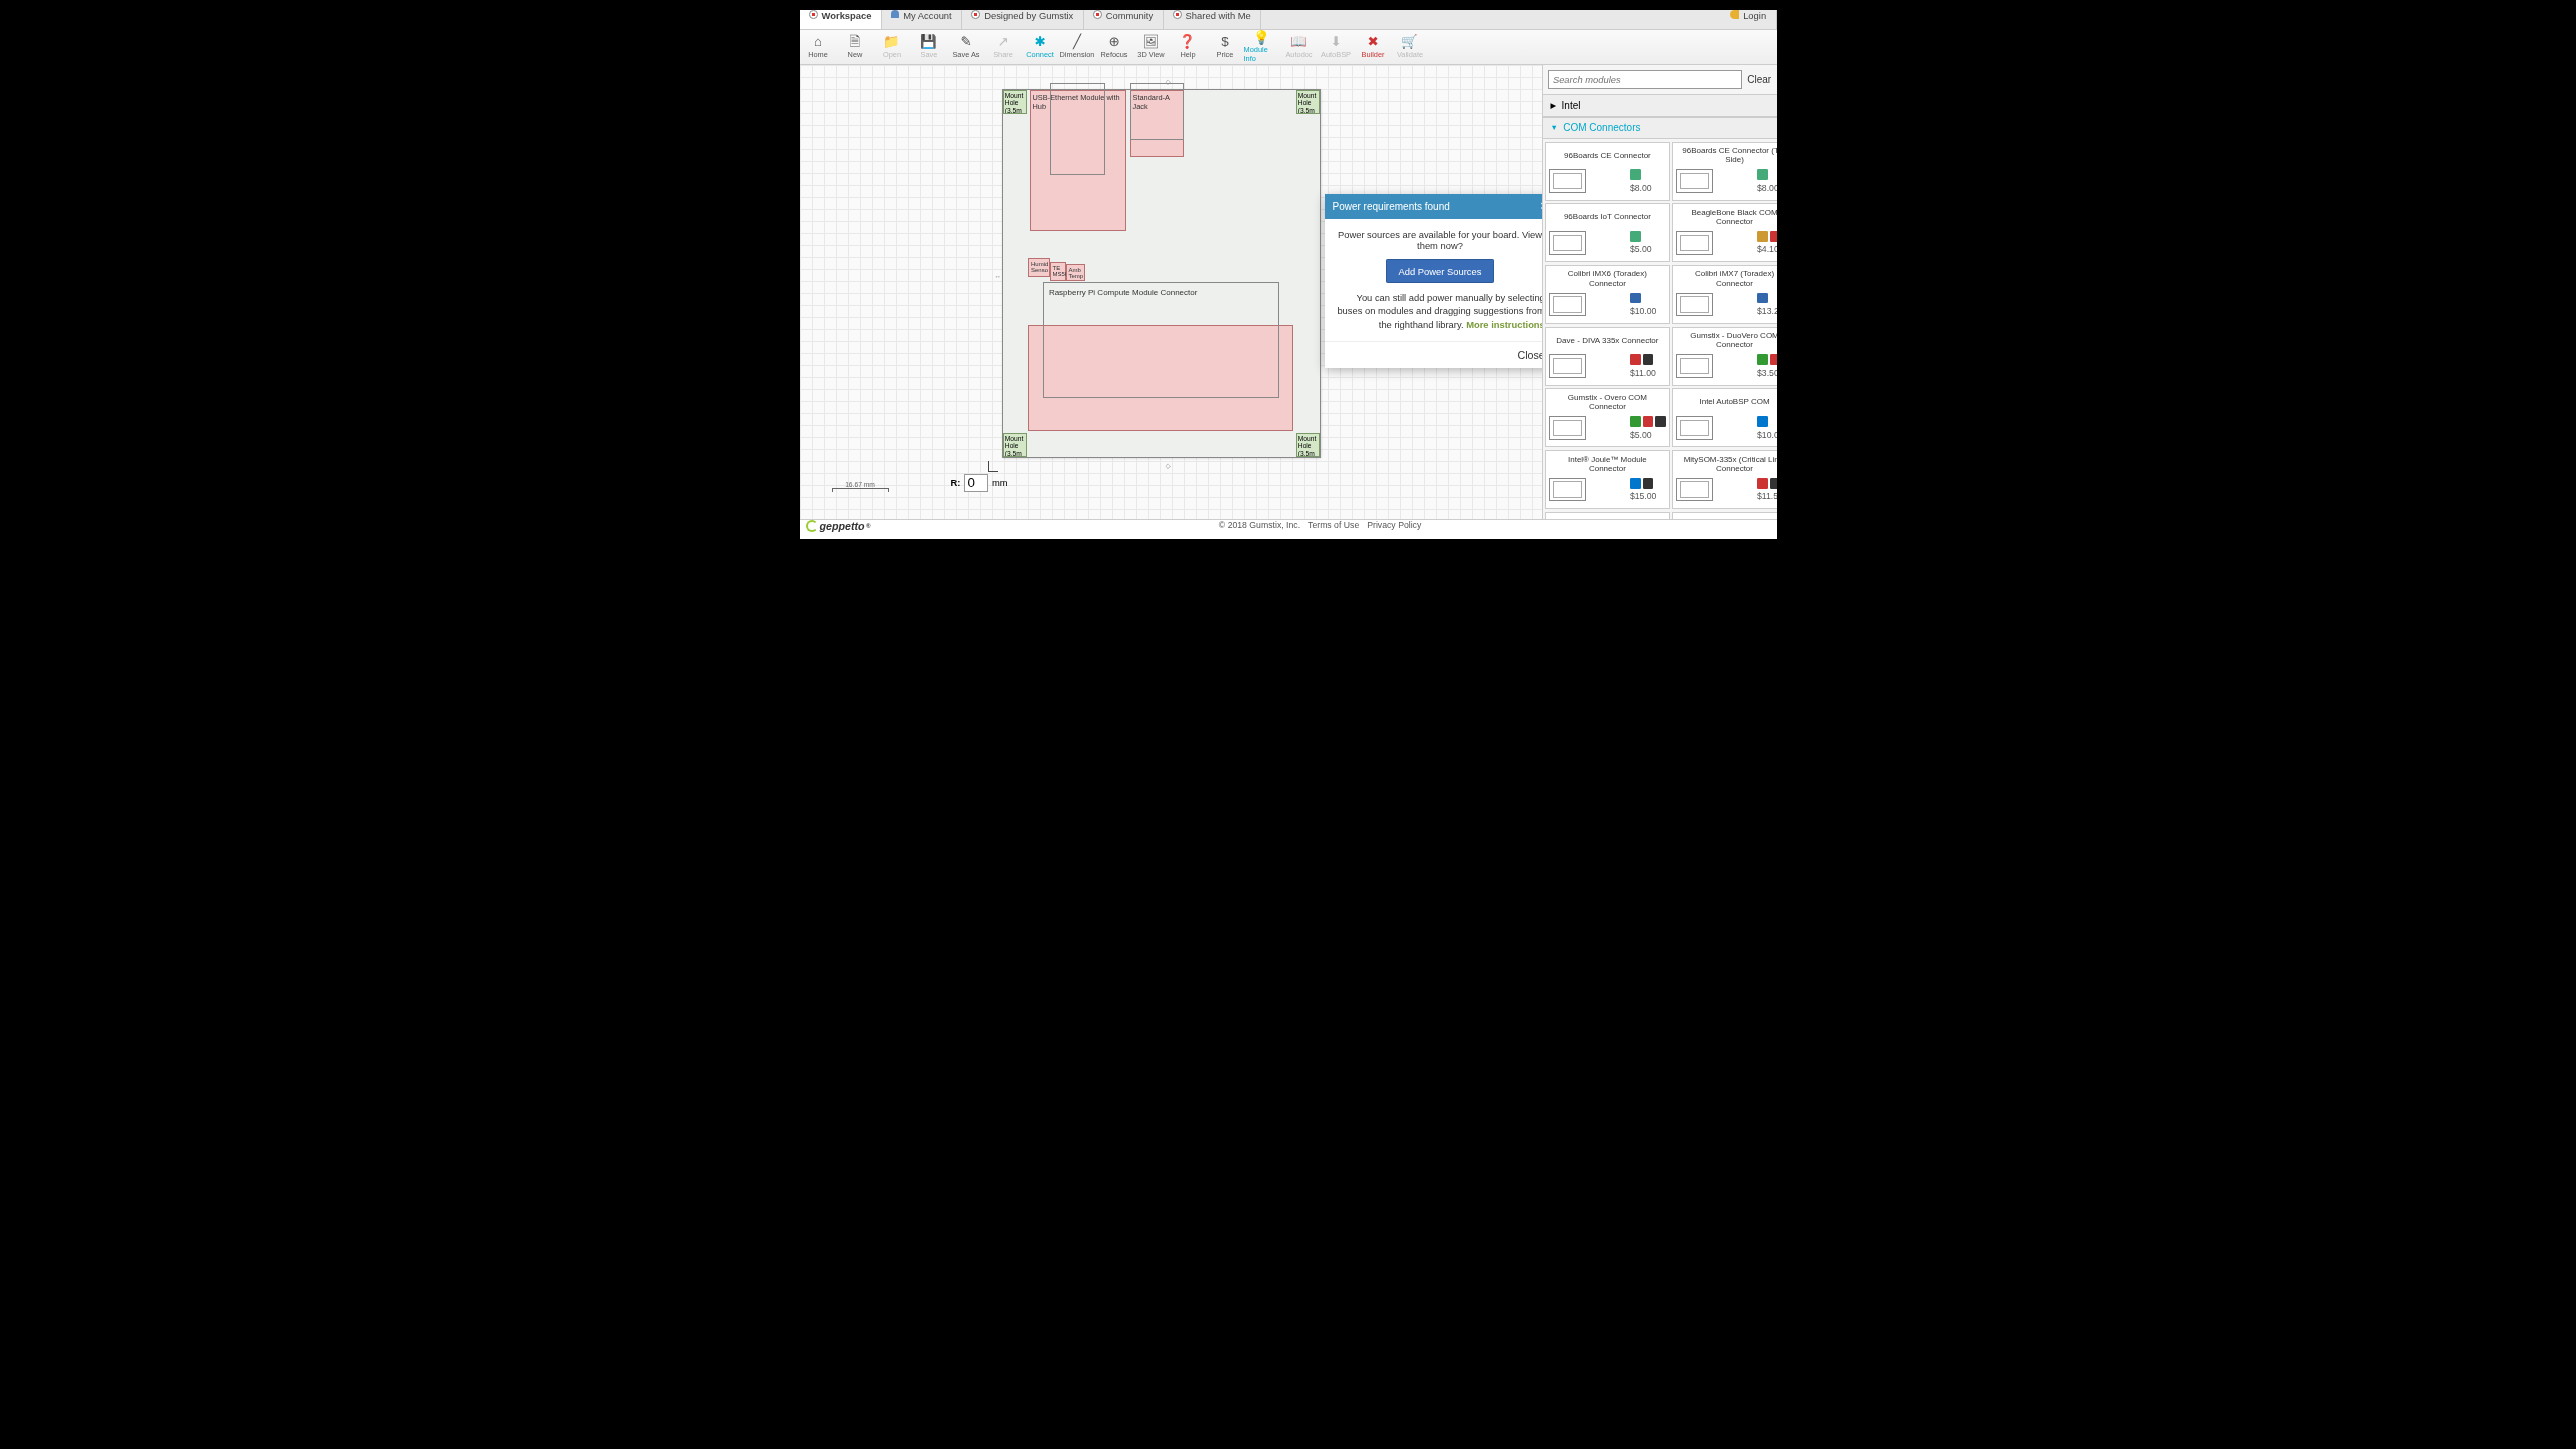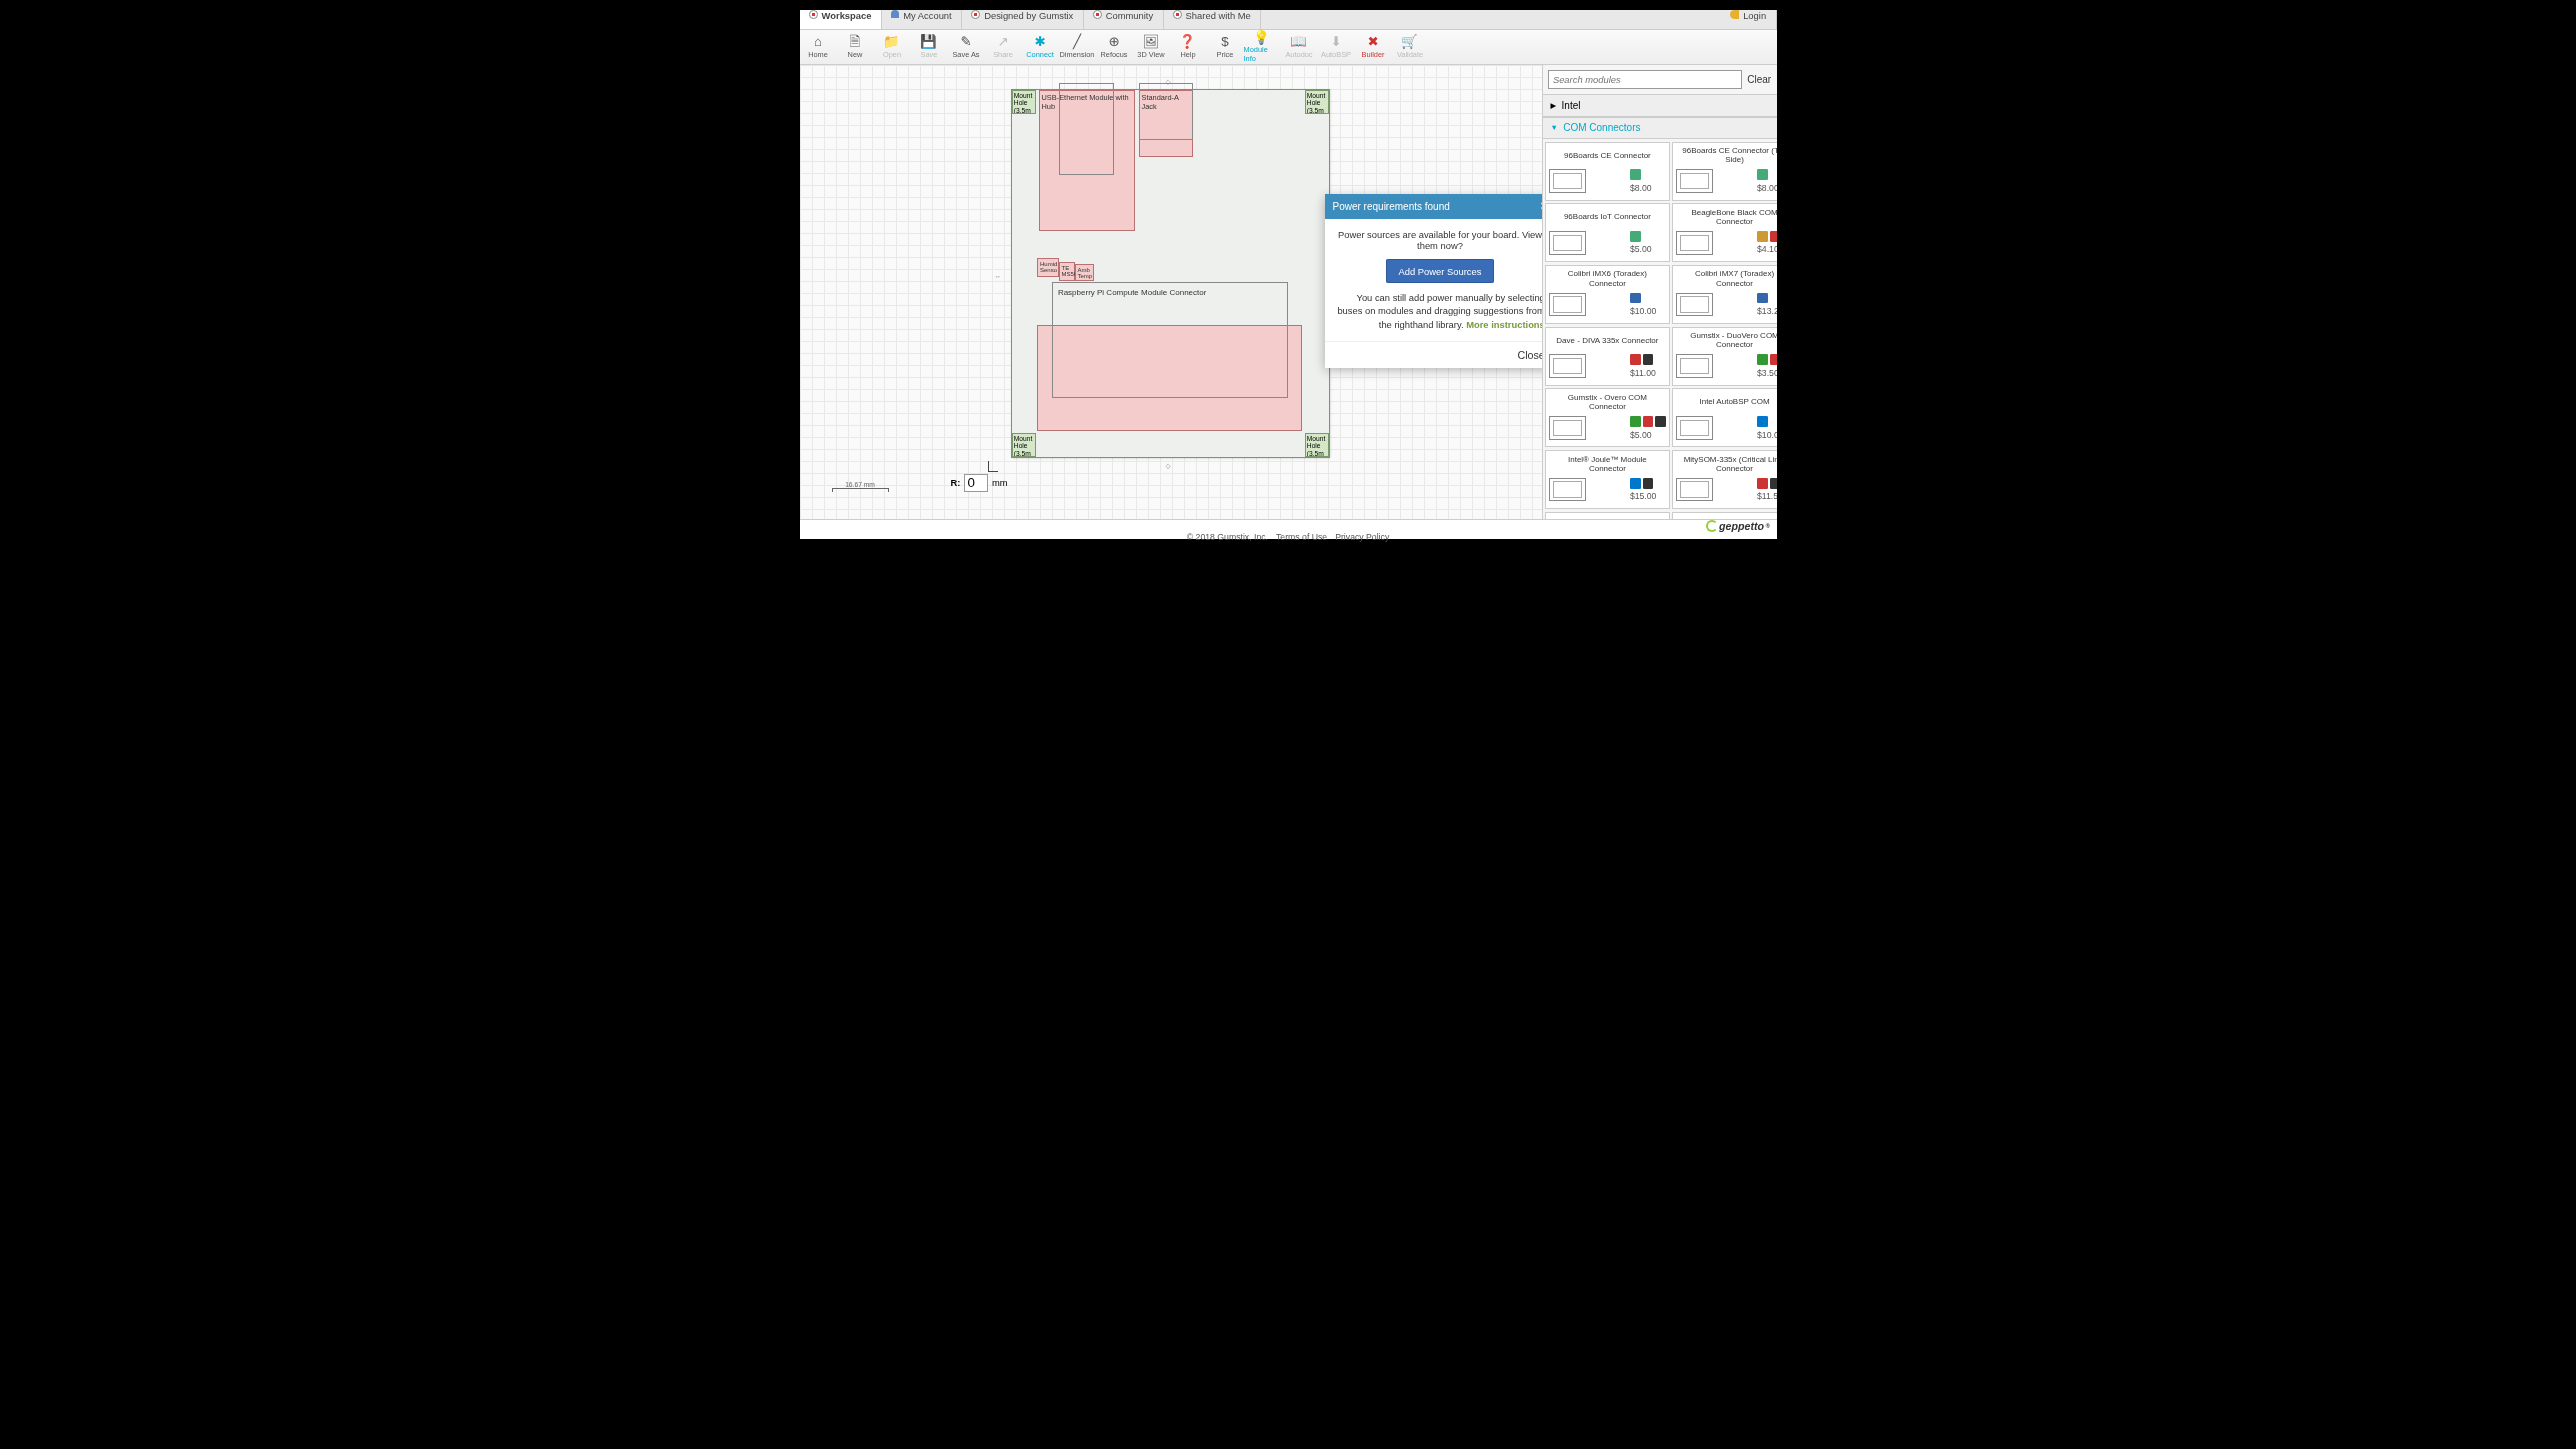--- a/index.html
+++ b/index.html
@@ -11,21 +11,21 @@
 .login-tab { margin-left: auto; }
 .toolbar { height: 35px; background: linear-gradient(#fafafa, #eee); border-bottom: 0.7px solid #ccc; display: flex; padding: 2.7px 0; }
 .tool { width: 37px; display: flex; flex-direction: column; align-items: center; justify-content: center; color: #555; font-size: 7.4px; gap: 1.3px; cursor: pointer; }
 .tool-icon { font-size: 13.4px; line-height: 1; }
 .tool.cyan { color: #00a8cc; }
 .tool.red { color: #cc3333; }
 .tool.dim { color: #bbb; }
 .main { display: flex; height: calc(100% - 55px - 20px); position: relative; }
 .canvas-area { flex: 1; position: relative; background: #fafafa; background-image: linear-gradient(#e8e8e8 0.7px, transparent 0.7px), linear-gradient(90deg, #e8e8e8 0.7px, transparent 0.7px); background-size: 12px 12px; overflow: hidden; }
 .resize-handle { position: absolute; font-size: 6.7px; color: #888; }
-.board { position: absolute; left: 211px; top: 23.5px; width: 319px; height: 369px; background: #eef0ed; border: 1.3px solid #888; box-shadow: 1.3px 1.3px 2.7px rgba(0,0,0,0.2); }
+.board { position: absolute; left: 202px; top: 23.5px; width: 319px; height: 369px; background: #eef0ed; border: 1.3px solid #888; box-shadow: 1.3px 1.3px 2.7px rgba(0,0,0,0.2); }
 .comp { position: absolute; background: #f4cccc; border: 0.7px solid #b87070; font-size: 7.4px; color: #333; padding: 2px; }
 .comp.outline { background: transparent; border: 1.3px solid #888; }
 .mount { position: absolute; width: 24px; height: 24px; background: #d4e8c8; border: 0.7px solid #7a9a6a; font-size: 6.7px; padding: 1.3px; line-height: 1.1; overflow: hidden; }
 .ruler { position: absolute; bottom: 27px; left: 32px; font-size: 6.7px; color: #666; text-align: center; }
 .ruler-line { border-top: 0.7px solid #666; border-left: 0.7px solid #666; border-right: 0.7px solid #666; height: 4px; width: 57px; }
 .r-input { position: absolute; bottom: 27px; left: 151px; font-size: 9.4px; display: flex; align-items: center; gap: 4px; }
 .r-input input { width: 23.5px; border: 0.7px solid #999; background: #fff; padding: 0.7px 2px; }
 .angle { position: absolute; bottom: 47px; left: 188px; width: 10.7px; height: 10.7px; border-left: 1.3px solid #444; border-bottom: 1.3px solid #444; }
 .sidebar { width: 235px; background: #f5f5f5; border-left: 0.7px solid #ccc; display: flex; flex-direction: column; overflow: hidden; }
 .search-row { padding: 5.4px; display: flex; gap: 5.4px; align-items: center; }
@@ -37,21 +37,21 @@
 .module-grid { display: grid; grid-template-columns: 1fr 1fr; gap: 2.7px; padding: 2.7px; overflow-y: auto; flex: 1; }
 .mod-card { background: #fff; border: 0.7px solid #ccc; padding: 2.7px; display: flex; flex-direction: column; height: 59px; cursor: pointer; }
 .mod-title { font-size: 8px; text-align: center; color: #333; height: 20px; display: flex; align-items: center; justify-content: center; line-height: 1.15; }
 .mod-body { display: flex; flex: 1; gap: 4px; align-items: center; }
 .mod-thumb { width: 37px; height: 23.5px; border: 0.7px solid #888; background: #fff; position: relative; }
 .mod-thumb::after { content: ''; position: absolute; inset: 2.7px; border: 0.7px solid #aaa; }
 .mod-info { flex: 1; display: flex; flex-direction: column; gap: 2.7px; align-items: flex-start; margin-left: 40px; }
 .mod-logos { display: flex; gap: 2px; }
 .mod-logo { width: 10.7px; height: 10.7px; border-radius: 1.3px; display: inline-block; }
 .mod-price { font-size: 8.7px; color: #555; }
-.footer { height: 20px; background: #fff; border-top: 0.7px solid #ccc; display: flex; align-items: flex-end; padding: 0 6.7px; font-size: 8.7px; color: #555; flex-direction: column; }
+.footer { height: 20px; background: #fff; border-top: 0.7px solid #ccc; display: flex; align-items: flex-start; padding: 0 6.7px; font-size: 8.7px; color: #555; }
 .footer-center { margin-left: auto; margin-right: auto; display: flex; gap: 8px; }
 .footer-center a { color: #555; text-decoration: none; }
 .logo { display: flex; align-items: center; gap: 1.3px; font-size: 10.7px; font-weight: bold; color: #333; font-style: italic; }
 .logo-swirl { width: 12px; height: 12px; border: 2px solid #9c3; border-radius: 50%; border-right-color: transparent; }
 .dialog { position: absolute; left: 525px; top: 129px; width: 231px; background: #fff; box-shadow: 0 2.7px 10.7px rgba(0,0,0,0.3); z-index: 100; }
 .dialog-header { background: #3a8dbc; color: #fff; padding: 5.4px 8px; font-size: 10px; display: flex; justify-content: space-between; align-items: center; }
 .dialog-close { cursor: pointer; font-weight: bold; font-size: 12px; }
 .dialog-body { padding: 10.7px; font-size: 9.4px; color: #333; text-align: center; }
 .dialog-btn { background: #3a6db8; color: #fff; border: 0.7px solid #2a5a9a; padding: 5.4px 12px; font-size: 9.4px; margin: 8px auto; display: block; cursor: pointer; border-radius: 1.3px; }
 .dialog-text { text-align: right; margin-top: 6.7px; line-height: 1.4; }

